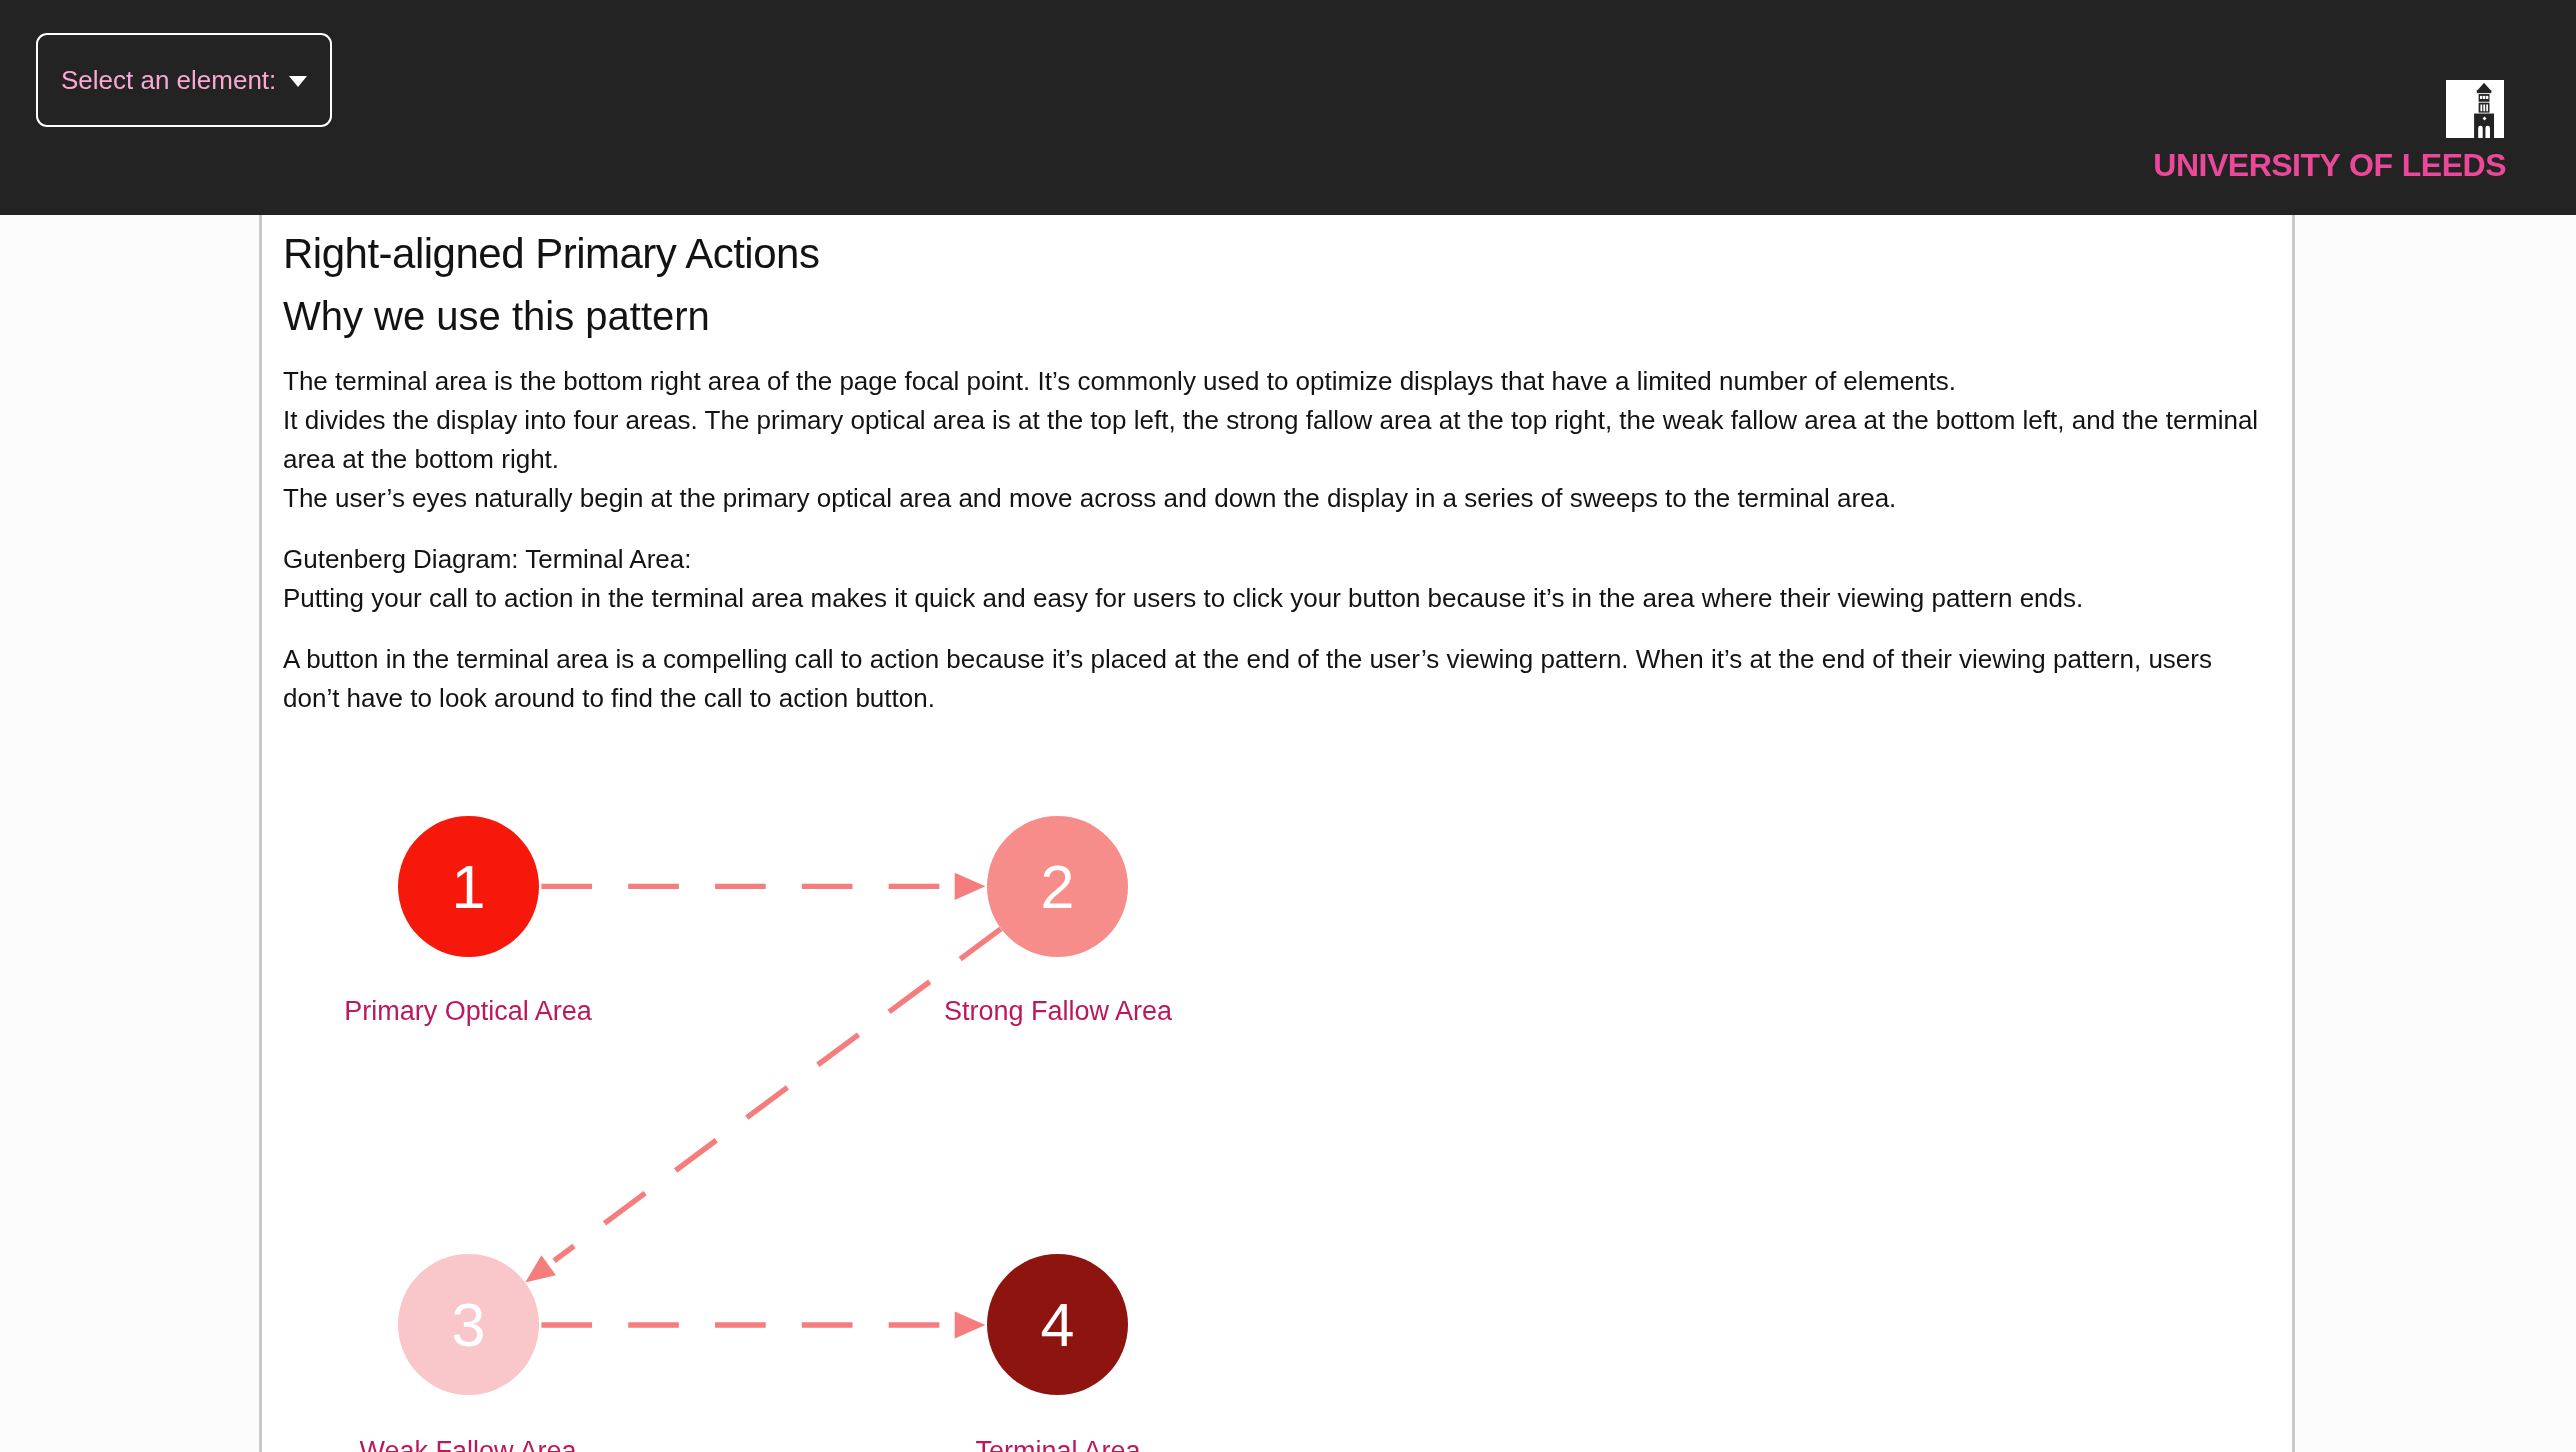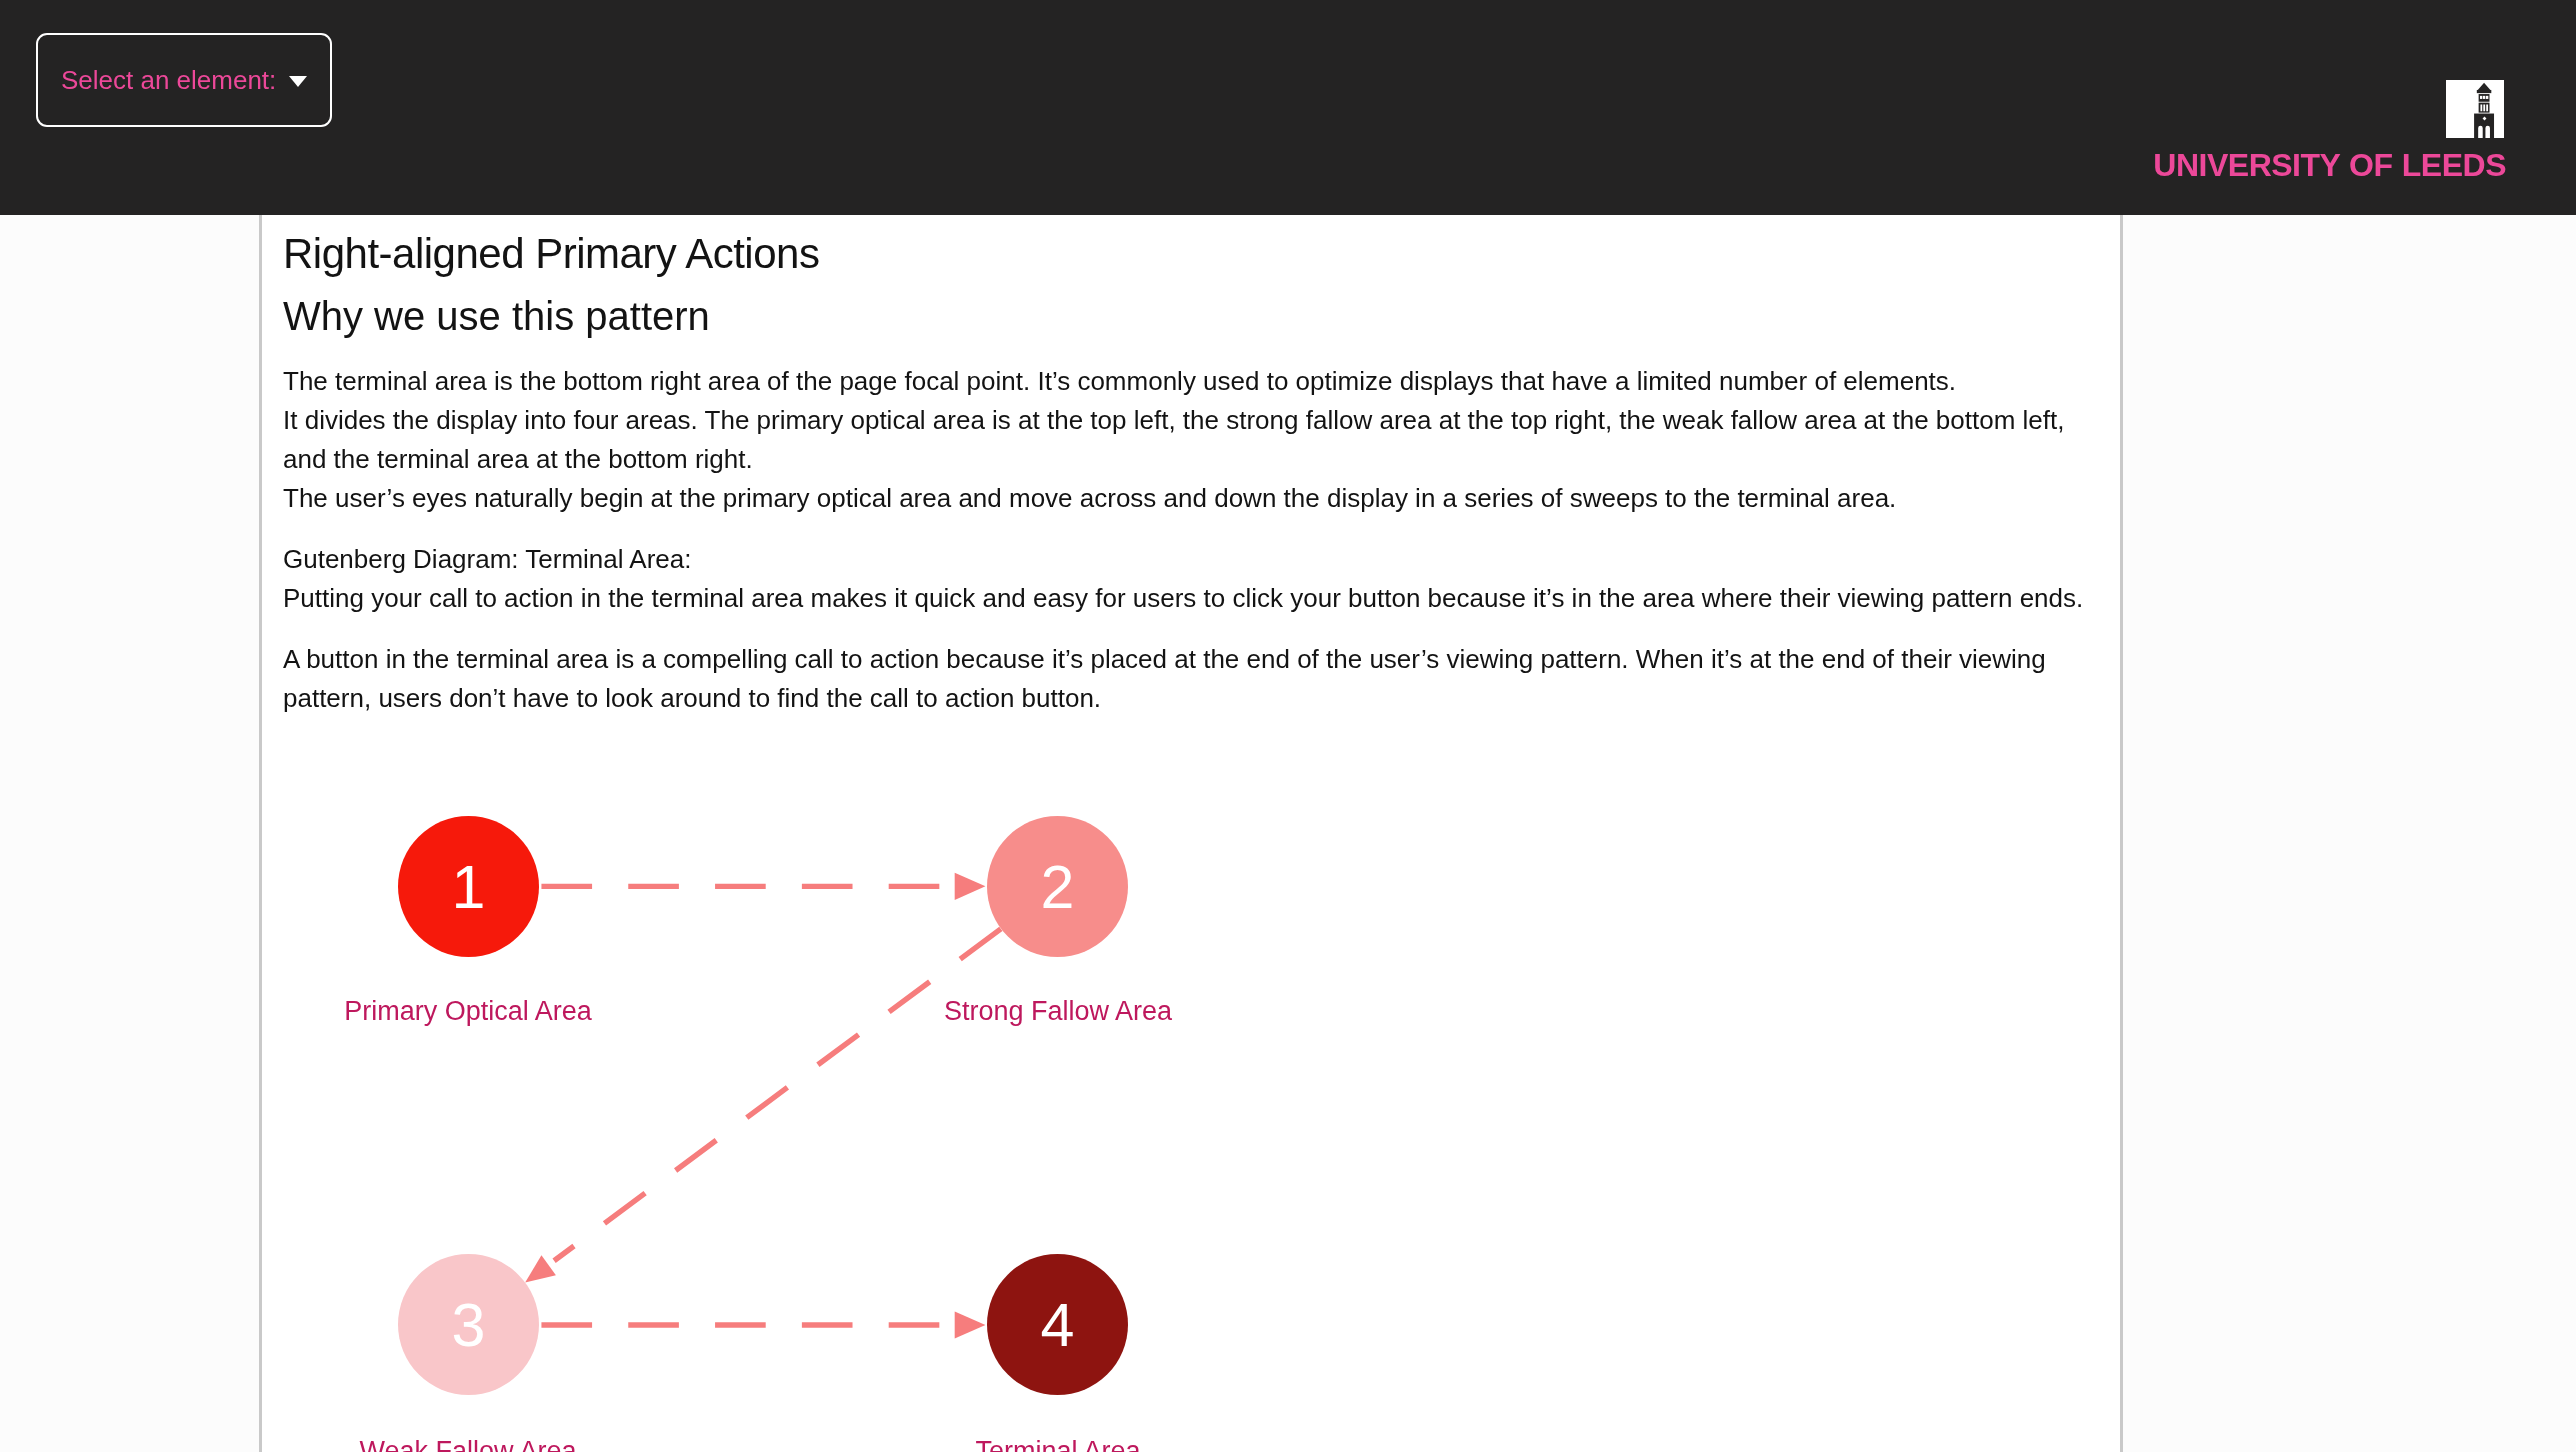--- a/index.html
+++ b/index.html
@@ -13,21 +13,21 @@
   .app-header {
     position: relative;
     width: 100%; height: 215px;
     background: var(--header-bg, #242323);
   }
   .select-btn {
     position: absolute; left: 36px; top: 33px;
     width: 296px; height: 94px;
     background: transparent;
     border: 2.7px solid #fff; border-radius: 11px;
-    color: #ec4899; font-size: 26px;
+    color: #f9a8d4; font-size: 26px;
     font-family: "Liberation Sans", sans-serif;
     display: flex; align-items: center; justify-content: center;
     gap: 12.7px; cursor: pointer;
   }
   .caret-down {
     width: 0; height: 0; display: inline-block;
     border-left: 9px solid transparent;
     border-right: 9px solid transparent;
     border-top: 11px solid #fff;
     margin-top: 3.6px;
@@ -37,21 +37,21 @@
   .logo-wordmark {
     position: absolute; right: 0; top: 147px;
     width: 380px; text-align: right;
     color: #ec4899; font-size: 32px; font-weight: bold;
     letter-spacing: -0.5px; word-spacing: 0.9px; white-space: nowrap;
   }
   
   .content {
     position: relative;
     margin: 0 259px 0 259px;
-    width: 1864px; height: 1237px;
+    width: 2036px; height: 1237px;
     background: var(--content-bg, #fff);
     border-left: 3.6px solid var(--content-border, #c9c9c9);
     border-right: 3.6px solid var(--content-border, #c9c9c9);
   }
   .text-wrap { padding: 14.5px 23.5px 0 21px; color: var(--text, #131313); }
   .page-title { font-size: 42px; font-weight: 400; line-height: 1.15; margin-bottom: 14.5px; letter-spacing: -0.5px; }
   .section-heading { font-size: 40px; font-weight: 400; line-height: 1.2; margin-bottom: 22px; }
   .para { font-size: 26px; line-height: 39px; margin-bottom: 22px; white-space: pre-line; }
   .para:last-of-type { margin-bottom: 0; }
   

